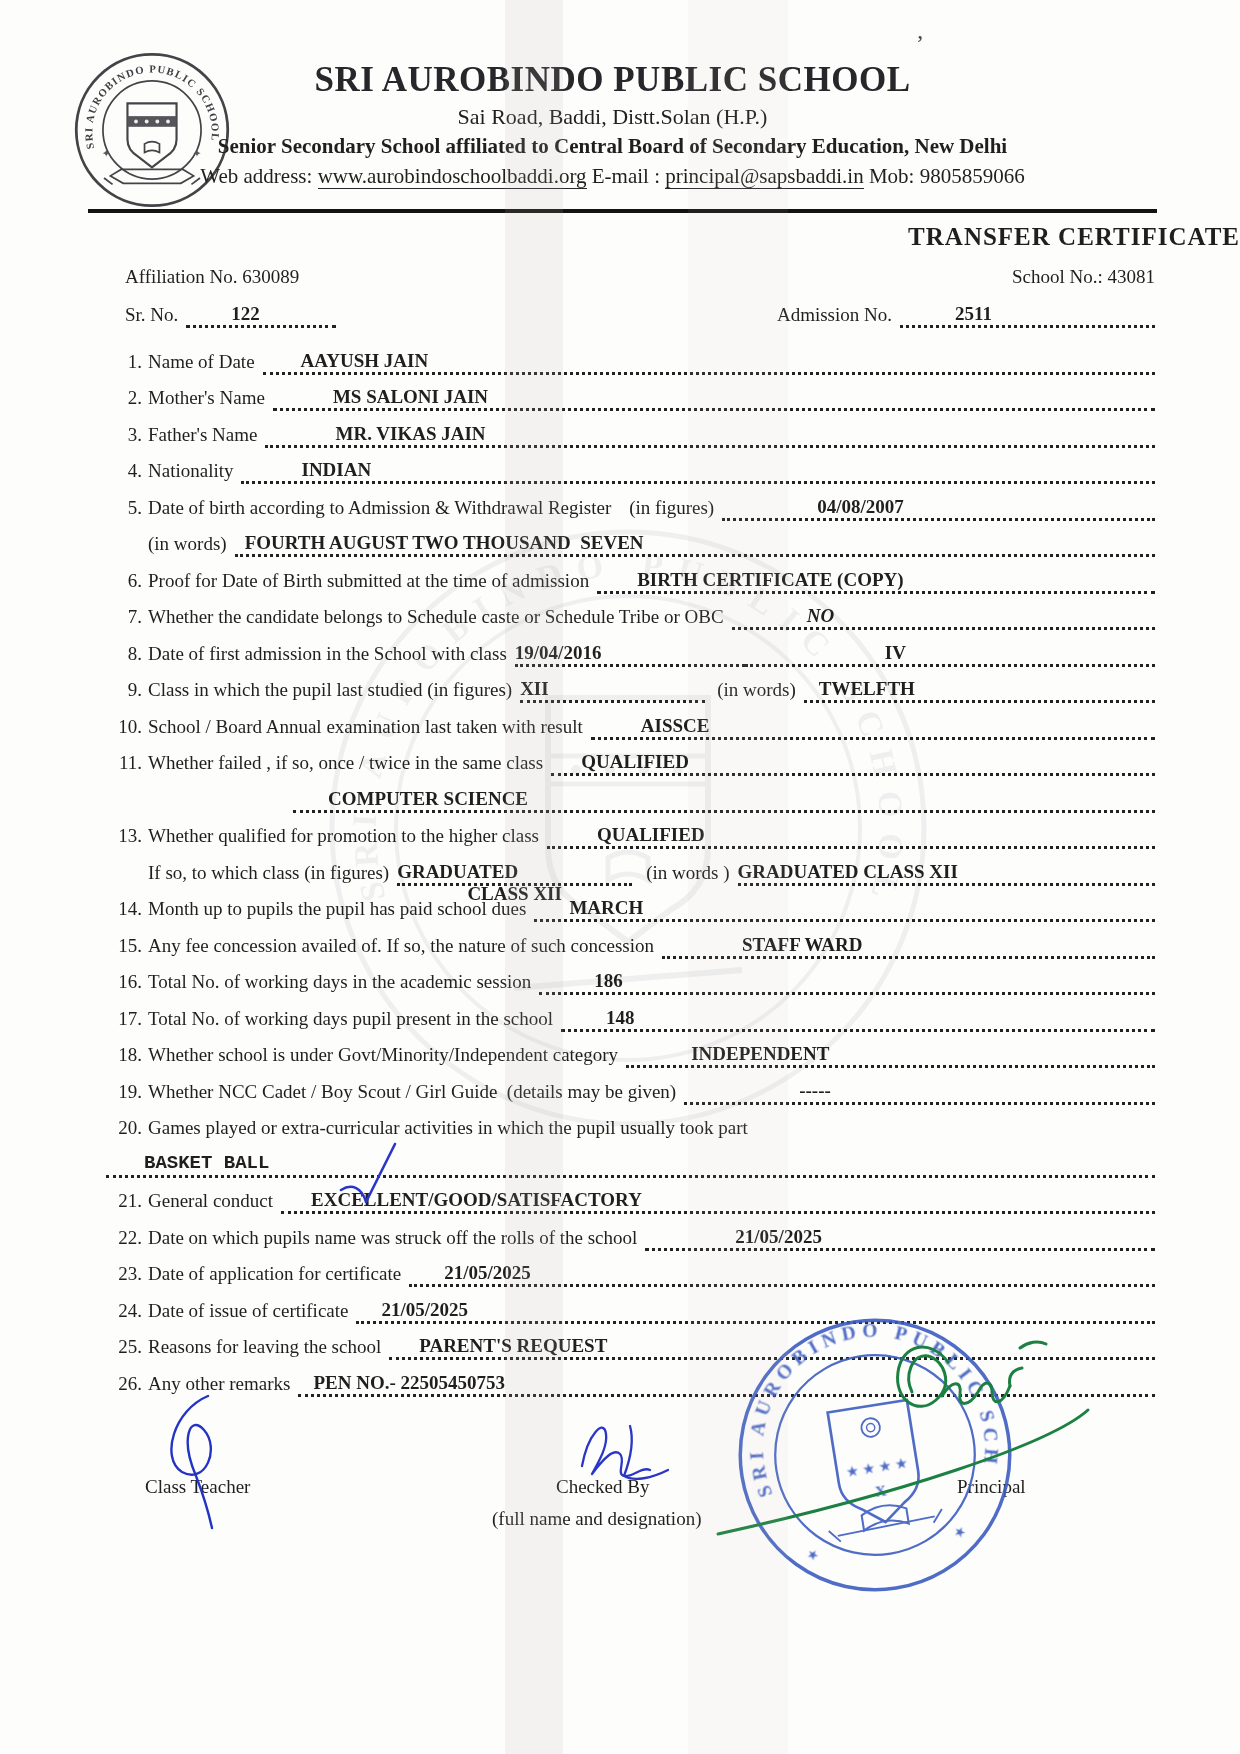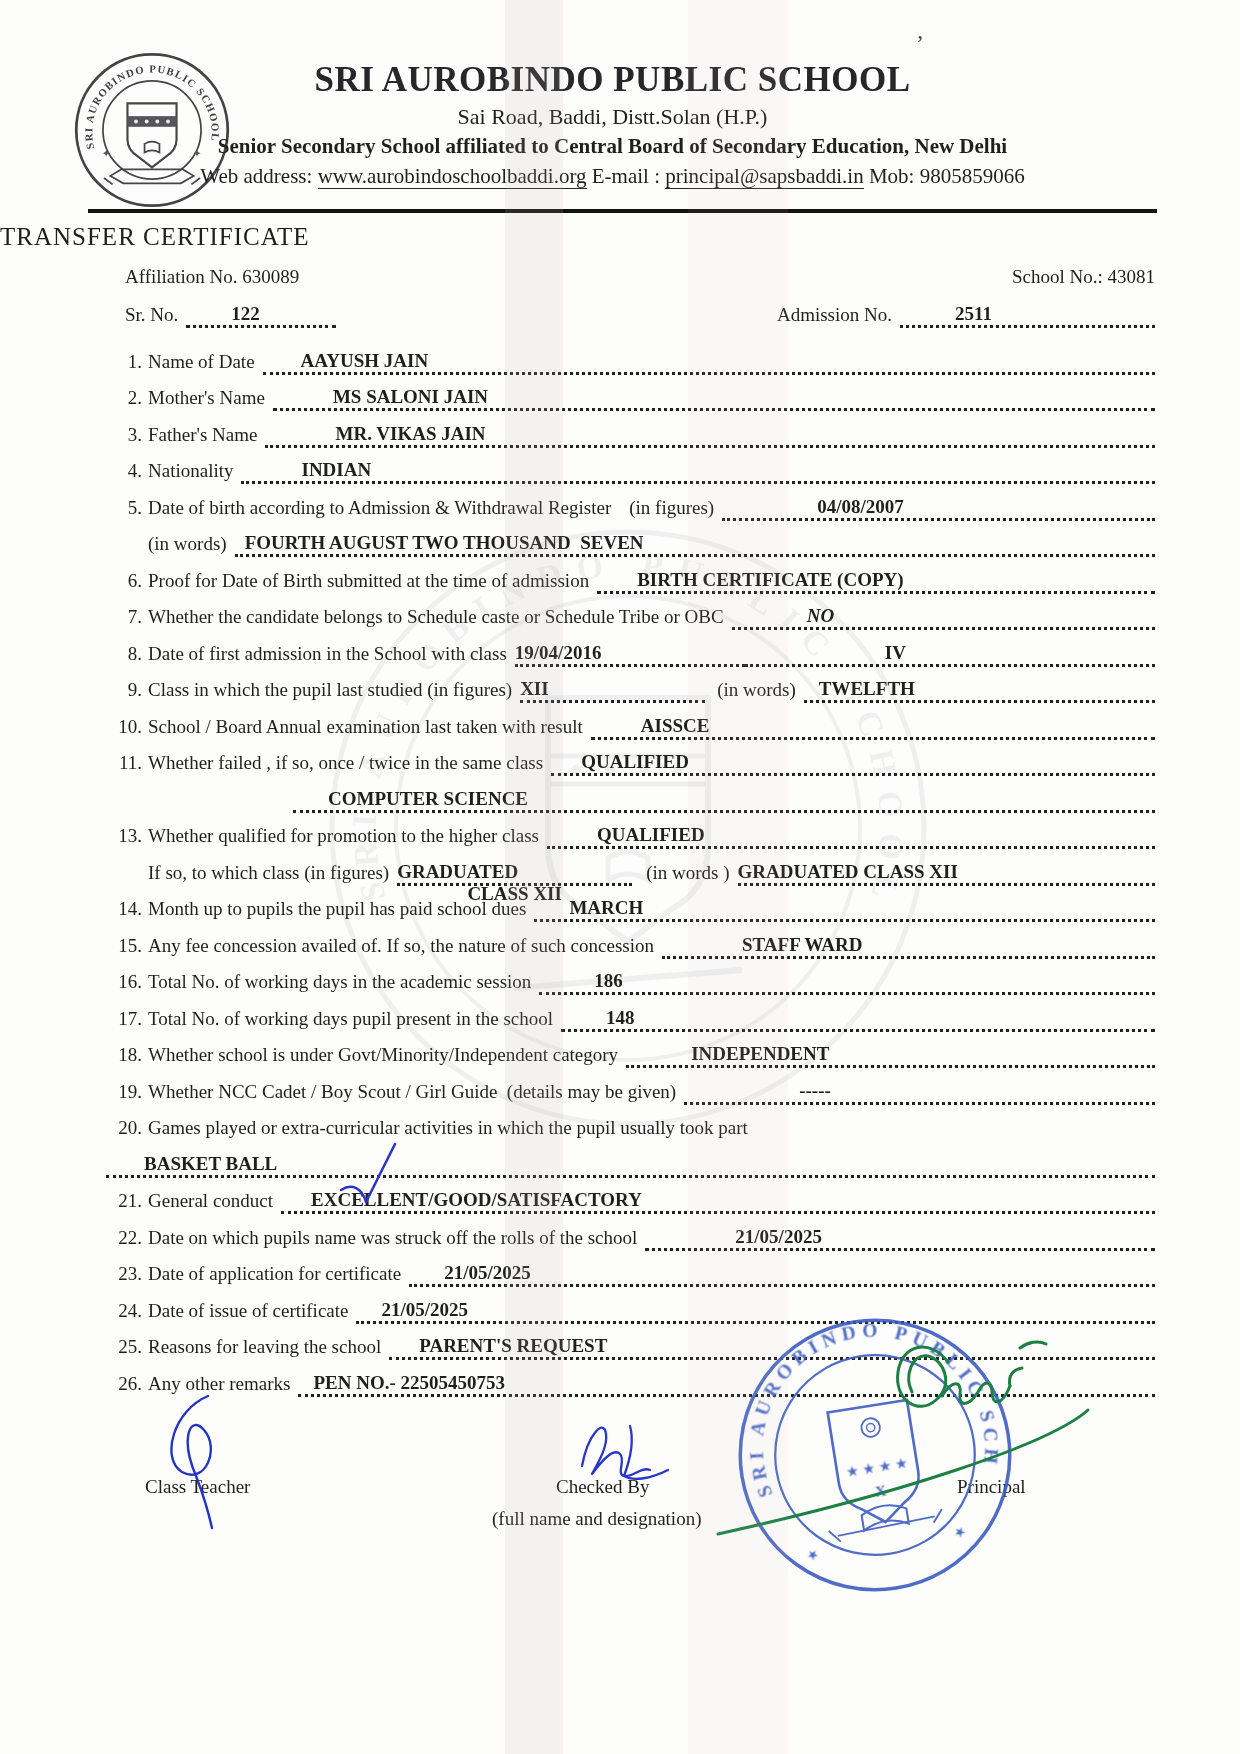--- a/index.html
+++ b/index.html
@@ -14,21 +14,21 @@
   
   .logo{position:absolute;left:72px;top:50px;z-index:2;}
   .h-line{position:absolute;left:100px;right:115px;text-align:center;z-index:2;}
   .h-name{top:60px;font-size:35px;font-weight:700;color:#26262b;letter-spacing:0.5px;}
   .h-addr{top:104px;font-size:22px;}
   .h-aff{top:134px;font-size:21px;font-weight:700;}
   .h-web{top:164px;font-size:21px;}
   .uline{border-bottom:1.6px solid #26262b;}
   .artifact{position:absolute;left:916px;top:30px;font-size:24px;color:#4a4a4a;z-index:2;}
   .rule{position:absolute;left:88px;top:209px;width:1069px;height:4px;background:#131313;z-index:2;}
-  .title{position:absolute;left:0;right:0;top:223px;text-align:left;font-size:25px;font-weight:400;letter-spacing:1px;z-index:2;}
+  .title{position:absolute;left:0;right:0;top:223px;text-align:right;font-size:25px;font-weight:700;letter-spacing:1px;z-index:2;}
   
   .meta1{position:absolute;left:125px;right:85px;top:266px;display:flex;justify-content:space-between;font-size:19px;z-index:2;}
   .meta2{position:absolute;left:125px;right:85px;top:298px;height:30px;display:flex;align-items:flex-end;font-size:19px;z-index:2;}
   .spacer{flex:1;}
   
   #items{position:absolute;left:112px;right:85px;top:338px;z-index:2;}
   .line{display:flex;align-items:flex-end;height:36.5px;position:relative;}
   .num{width:30px;flex:none;text-align:right;margin-right:6px;font-size:19px;padding-bottom:2px;}
   .lab{flex:none;font-size:19px;padding-bottom:2px;padding-right:8px;white-space:pre;}
   .val{display:flex;align-items:flex-end;border-bottom:3px dotted #222;
@@ -277,21 +277,21 @@
         <span class="num">19.</span>
         <span class="lab">Whether NCC Cadet / Boy Scout / Girl Guide  (details may be given)</span>
         <span class="val fill" style="justify-content: flex-start;">
           <span class="vtx" style="padding-left: 115px;">-----</span>
         </span>
       </div>
       <div class="line">
         <span class="num">20.</span>
         <span class="lab">Games played or extra-curricular activities in which the pupil usually took part</span>
       </div>
-      <div class="line" style="margin-left: -6px;">
+      <div class="line" style="margin-left: -6px; font-family: Liberation Mono, monospace;">
         <span class="val fill" style="justify-content: flex-start;">
           <span class="vtx" style="padding-left: 38px;">BASKET BALL</span>
         </span>
       </div>
       <div class="line">
         <span class="num">21.</span>
         <span class="lab">General conduct</span>
         <span class="val fill" style="justify-content: flex-start;">
           <span class="vtx" style="padding-left: 30px;">EXCELLENT/GOOD/SATISFACTORY</span>
         </span>

